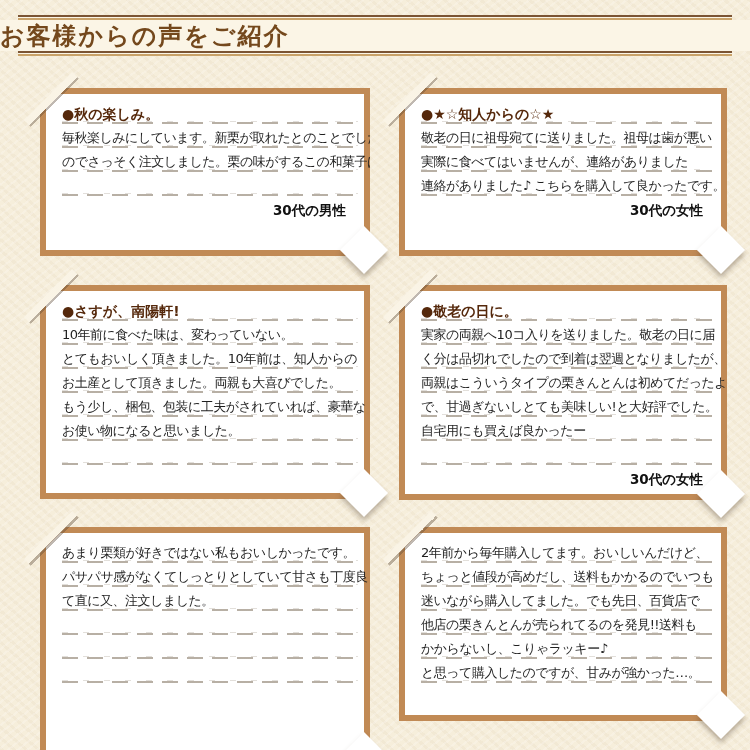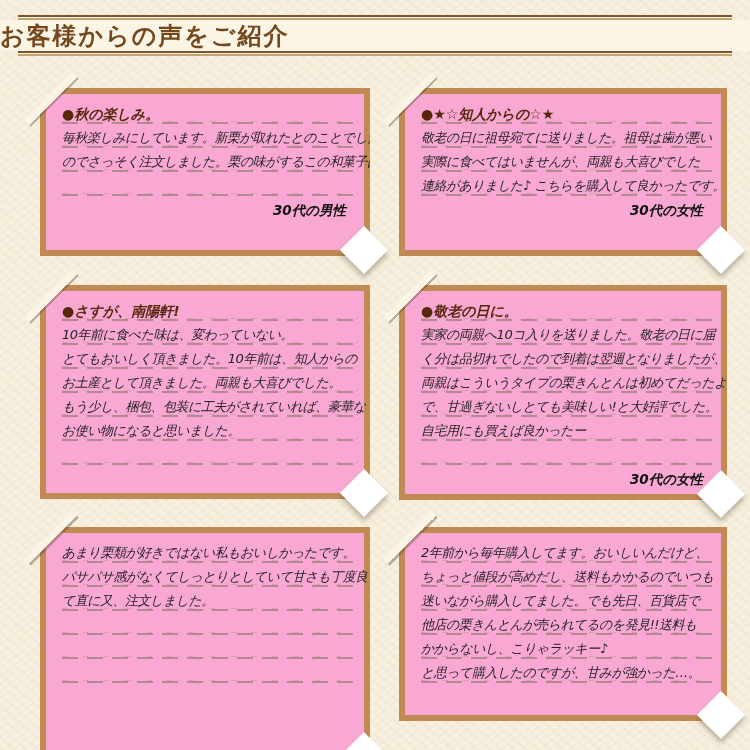--- a/index.html
+++ b/index.html
@@ -30,21 +30,21 @@
   .page-title{
     margin:0;font-size:24px;font-weight:700;color:#74481c;letter-spacing:2px;line-height:1;
   }
 
   
   .card{position:absolute;}
   .frame{
     position:absolute;inset:0;background:#c18a55;
     clip-path:polygon(26px 0, 100% 0, 100% 100%, 0 100%, 0 26px);
   }
-  .paper{position:absolute;inset:6px;background:#f9a8d4;font-style:italic;}
+  .paper{position:absolute;inset:6px;background:#ffffff;}
   .content{position:absolute;inset:0;padding:8px 6px 0 16px;}
   .line{
     height:24px;line-height:24px;white-space:nowrap;overflow:visible;
     font-size:13px;letter-spacing:-0.5px;color:#1f1f1f;font-weight:500;
     background-image:
       repeating-linear-gradient(90deg, rgba(125,110,90,.55) 0 16px, rgba(125,110,90,0) 16px 25px),
       repeating-linear-gradient(90deg, rgba(125,110,90,.22) 0 6px, rgba(125,110,90,0) 6px 21px);
     background-size:100% 2px,100% 1px;
     background-position:left bottom 2px,left bottom 4px;
     background-repeat:no-repeat;
@@ -100,21 +100,21 @@
     <div class="fold-tl"></div>
     <div class="tab-br"></div>
   </div>
 
   <div class="card" style="left:399px;top:88px;width:328px;height:168px">
     <div class="frame">
       <div class="paper">
         <div class="content">
           <div class="line title-line">●★☆知人からの☆★</div>
           <div class="line">敬老の日に祖母宛てに送りました。祖母は歯が悪い</div>
-          <div class="line">実際に食べてはいませんが、両親も大喜びでした</div>
+          <div class="line">実際に食べてはいませんが、連絡がありました</div>
           <div class="line">連絡がありました♪ こちらを購入して良かったです。</div>
           <div class="attribution">30代の女性</div>
         </div>
       </div>
     </div>
     <div class="fold-tl"></div>
     <div class="tab-br"></div>
   </div>
 
   <div class="card" style="left:40px;top:285px;width:330px;height:214px">

